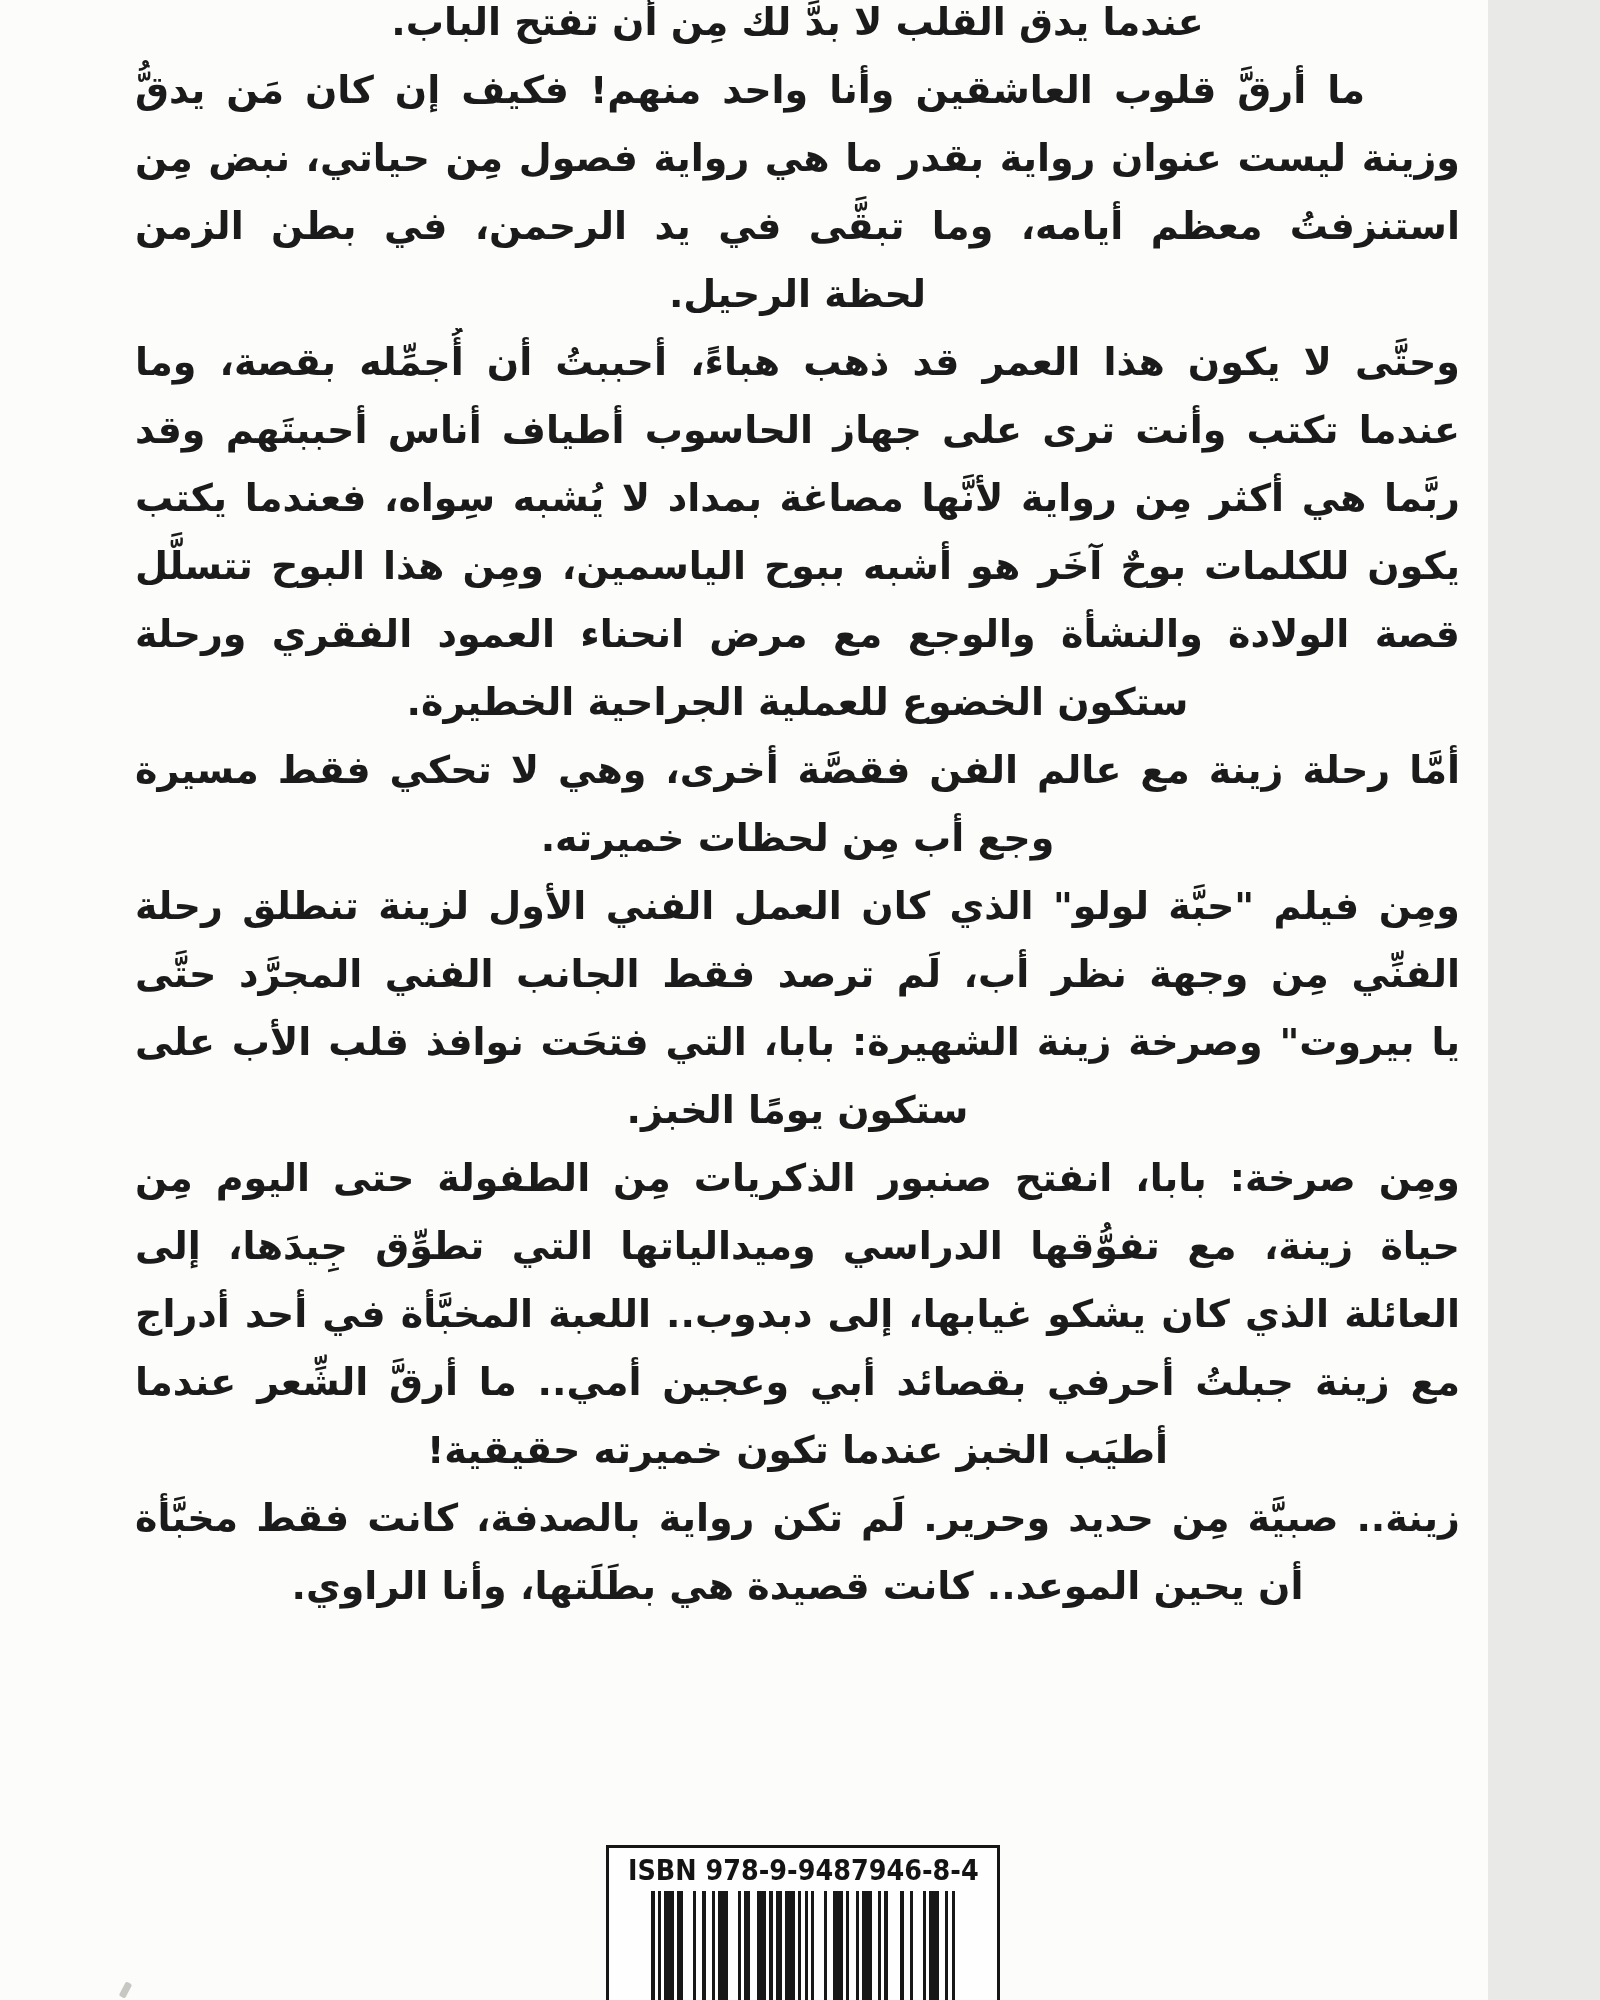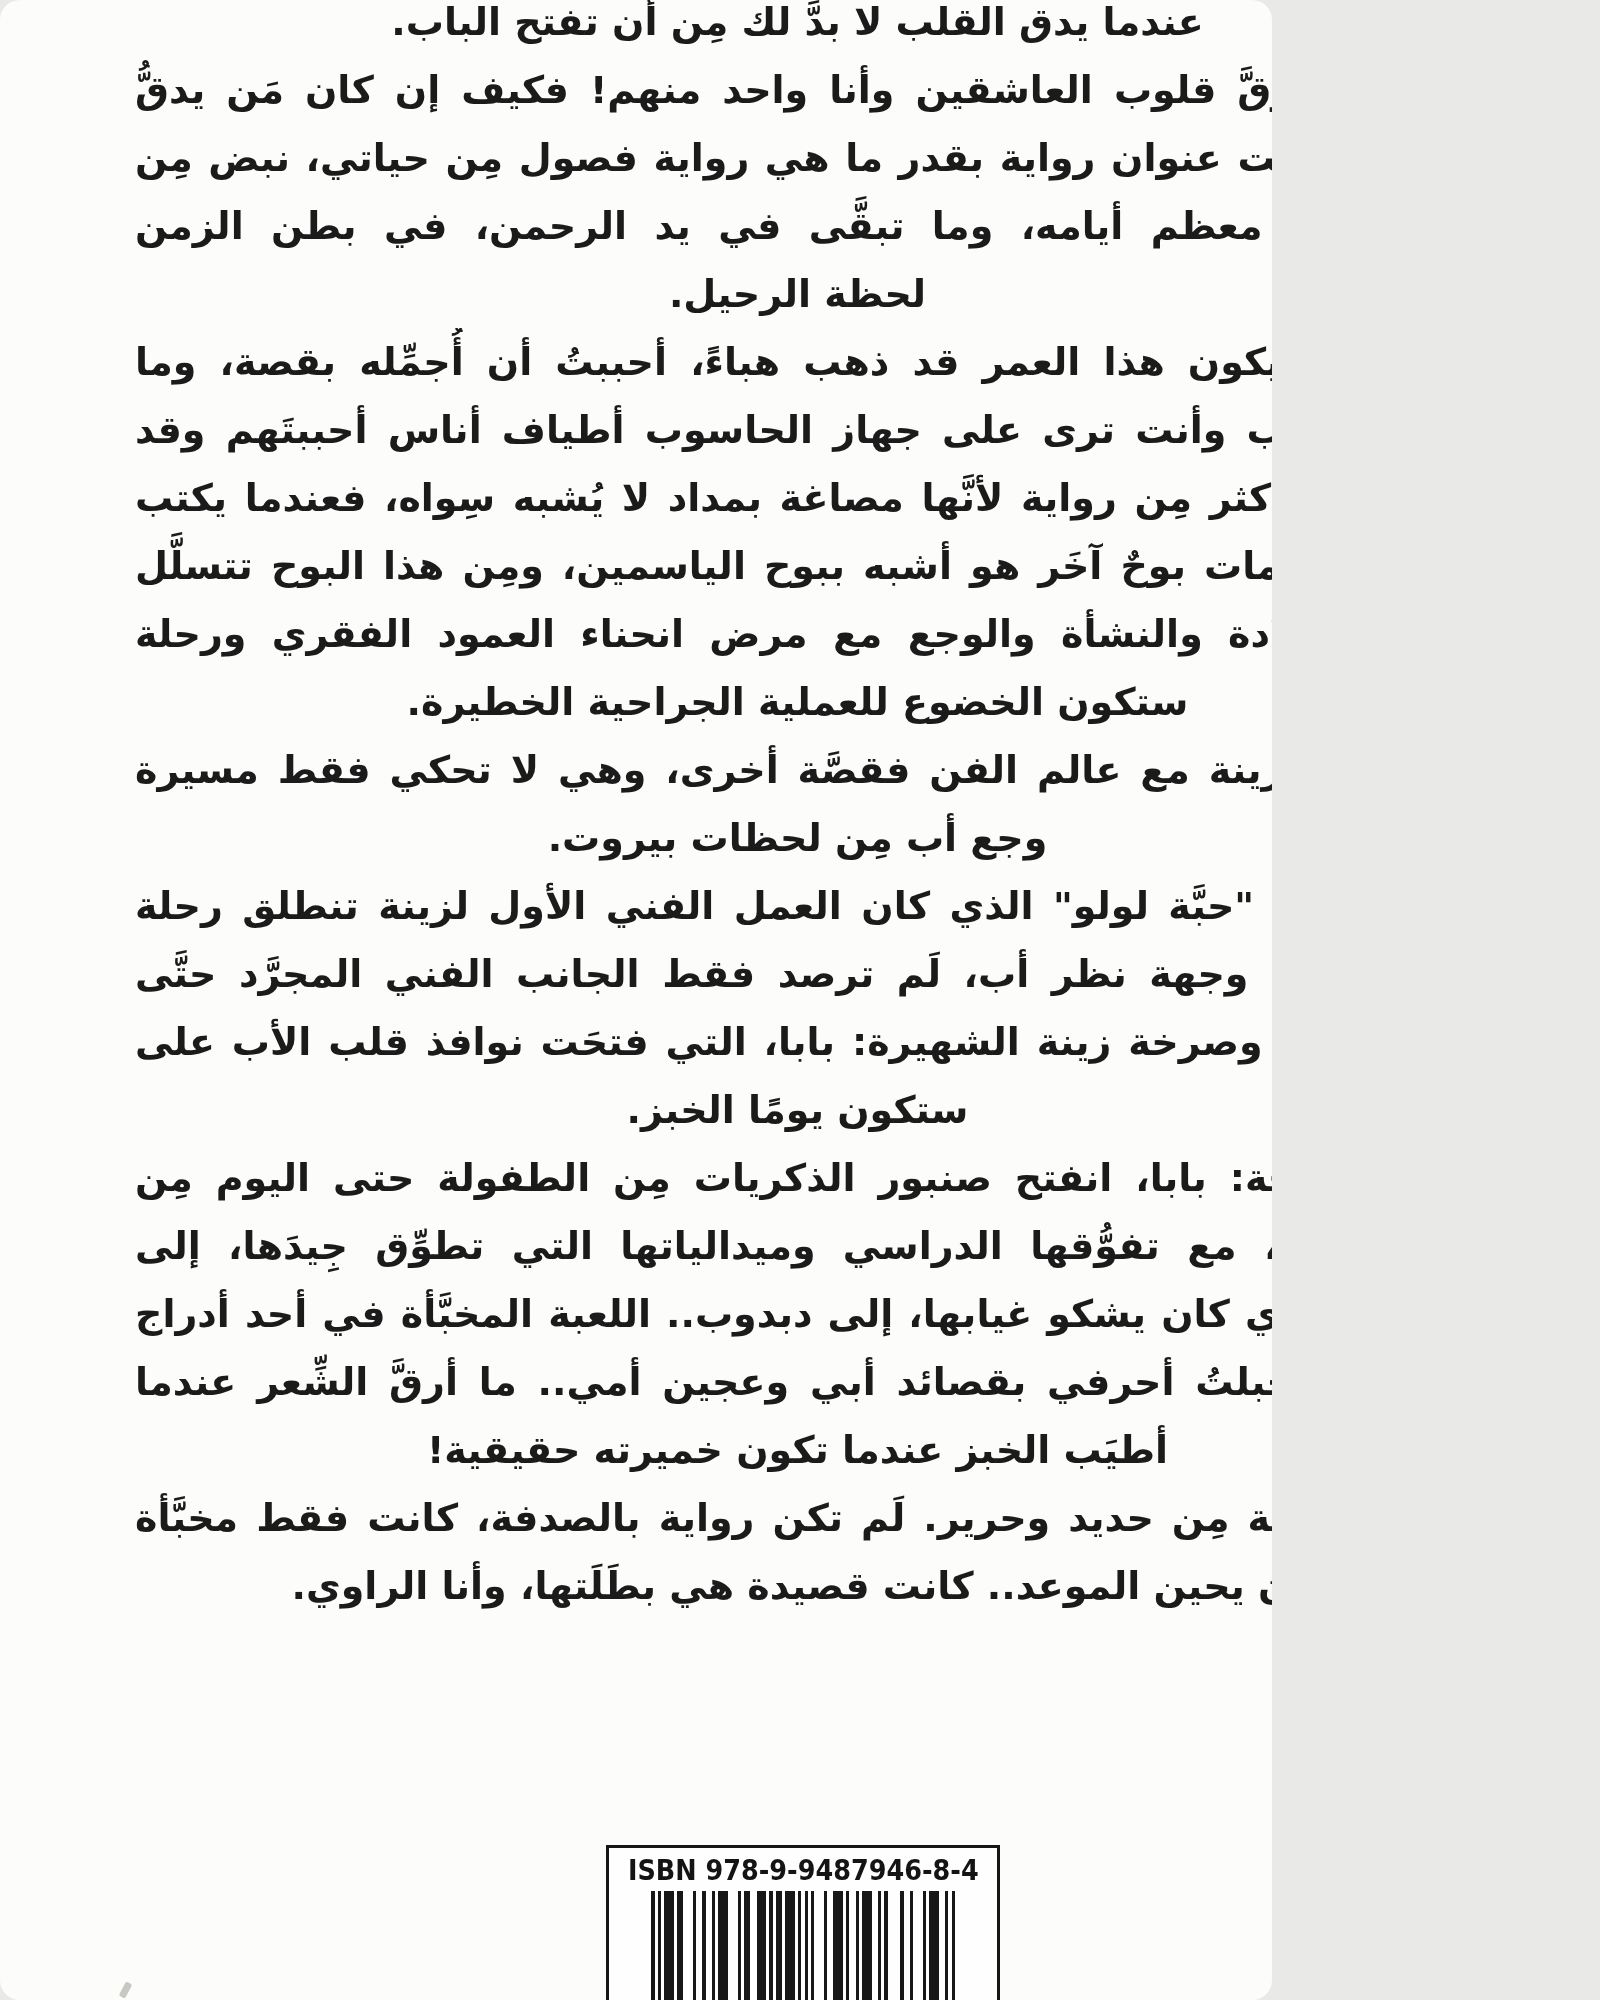--- a/index.html
+++ b/index.html
@@ -3,24 +3,23 @@
 <meta charset="utf-8">
 <style>
   html,body{margin:0;padding:0;}
   body{
     width:1600px;height:2000px;
     background:#e9e9e7;
     font-family:"DejaVu Sans",sans-serif;
   }
   .page{
     position:relative;
-    width:1272px;height:2000px;
+    width:1488px;height:2000px;
     background:#fcfcfa;
     overflow:hidden;
-    border-radius:20px;
   }
   
   .text-block{
     position:absolute;
     top:-12px;left:135px;
     width:1325px;
     direction:rtl;
     color:#1b1b1b;
     font-weight:bold;
     font-size:38px;
@@ -106,21 +105,21 @@
       <div class="line justify">وزينة ليست عنوان رواية بقدر ما هي رواية فصول مِن حياتي، نبض مِن عمري الذي</div>
       <div class="line justify">استنزفتُ معظم أيامه، وما تبقَّى في يد الرحمن، في بطن الزمن والأيام، ويومًا ستحين</div>
       <div class="line center">لحظة الرحيل.</div>
       <div class="line justify">وحتَّى لا يكون هذا العمر قد ذهب هباءً، أحببتُ أن أُجمِّله بقصة، وما أجملها مِن قصة</div>
       <div class="line justify">عندما تكتب وأنت ترى على جهاز الحاسوب أطياف أناس أحببتَهم وقد رحلوا، وبِتَّ أنت</div>
       <div class="line justify">ربَّما هي أكثر مِن رواية لأنَّها مصاغة بمداد لا يُشبه سِواه، فعندما يكتب الأب عن ابنته</div>
       <div class="line justify">يكون للكلمات بوحٌ آخَر هو أشبه ببوح الياسمين، ومِن هذا البوح تتسلَّل الكلمات لتروي</div>
       <div class="line justify">قصة الولادة والنشأة والوجع مع مرض انحناء العمود الفقري ورحلة البحث عن علاج حتَّى</div>
       <div class="line center">ستكون الخضوع للعملية الجراحية الخطيرة.</div>
       <div class="line justify">أمَّا رحلة زينة مع عالم الفن فقصَّة أخرى، وهي لا تحكي فقط مسيرة فنانة، بل تروي أيضًا</div>
-      <div class="line center">وجع أب مِن لحظات بيروت.</div>
+      <div class="line center">وجع أب مِن لحظات خميرته.</div>
       <div class="line justify">ومِن فيلم "حبَّة لولو" الذي كان العمل الفني الأول لزينة تنطلق رحلة التقصِّي لهذا المشوار</div>
       <div class="line justify">الفنِّي مِن وجهة نظر أب، لَم ترصد فقط الجانب الفني المجرَّد حتَّى العمل الأخير "شتّي</div>
       <div class="line justify">يا بيروت" وصرخة زينة الشهيرة: بابا، التي فتحَت نوافذ قلب الأب على صرخة مماثلة</div>
       <div class="line center">ستكون يومًا الخبز.</div>
       <div class="line justify">ومِن صرخة: بابا، انفتح صنبور الذكريات مِن الطفولة حتى اليوم مِن خلال مقتطفات مِن</div>
       <div class="line justify">حياة زينة، مع تفوُّقها الدراسي وميدالياتها التي تطوِّق جِيدَها، إلى مناجاة سريرها في بيت</div>
       <div class="line justify">العائلة الذي كان يشكو غيابها، إلى دبدوب.. اللعبة المخبَّأة في أحد أدراج خزائن البيت.</div>
       <div class="line justify">مع زينة جبلتُ أحرفي بقصائد أبي وعجين أمي.. ما أرقَّ الشِّعر عندما يكون حكمة، وما</div>
       <div class="line center">أطيَب الخبز عندما تكون خميرته حقيقية!</div>
       <div class="line justify">زينة.. صبيَّة مِن حديد وحرير. لَم تكن رواية بالصدفة، كانت فقط مخبَّأة في قلب أب إلى</div>

